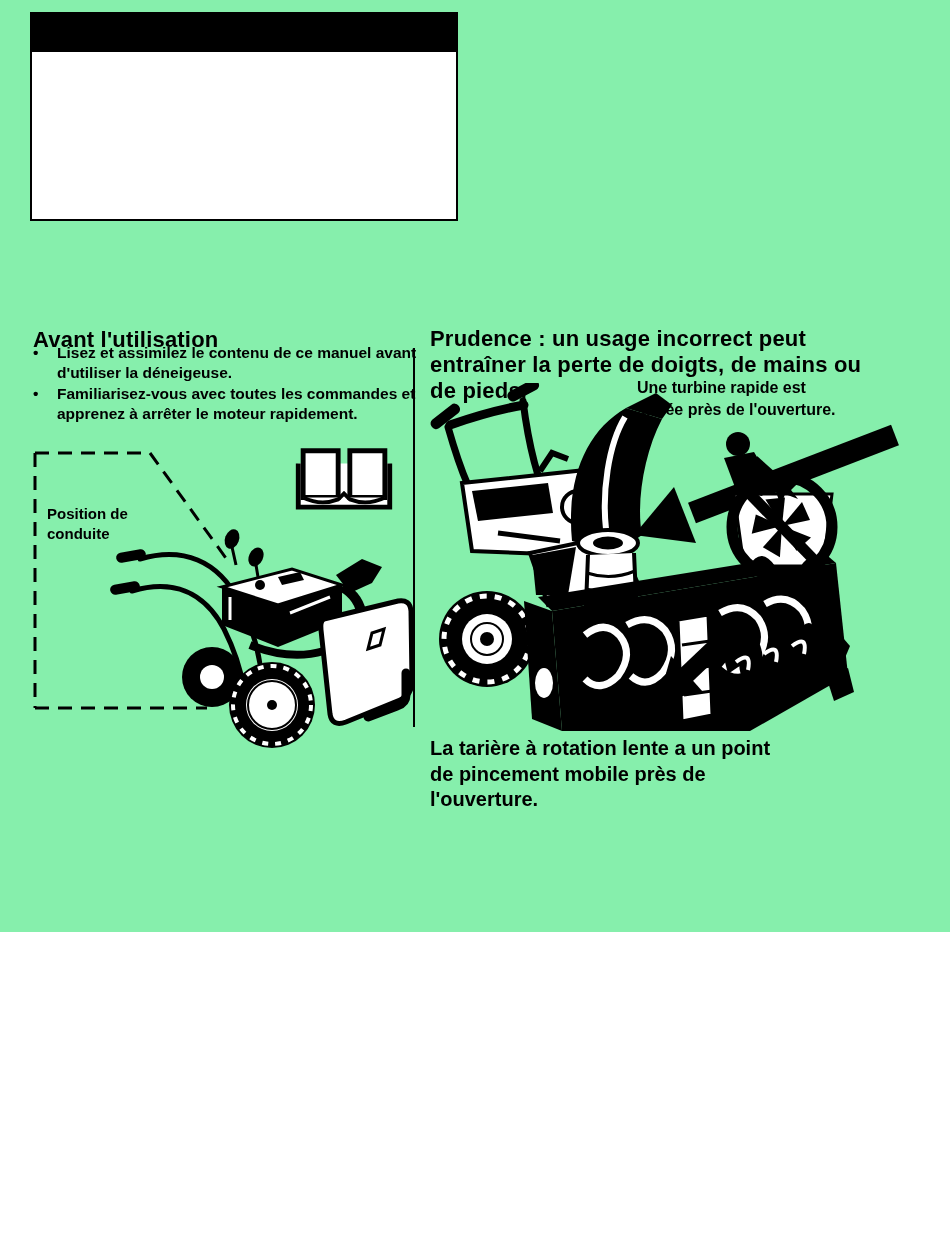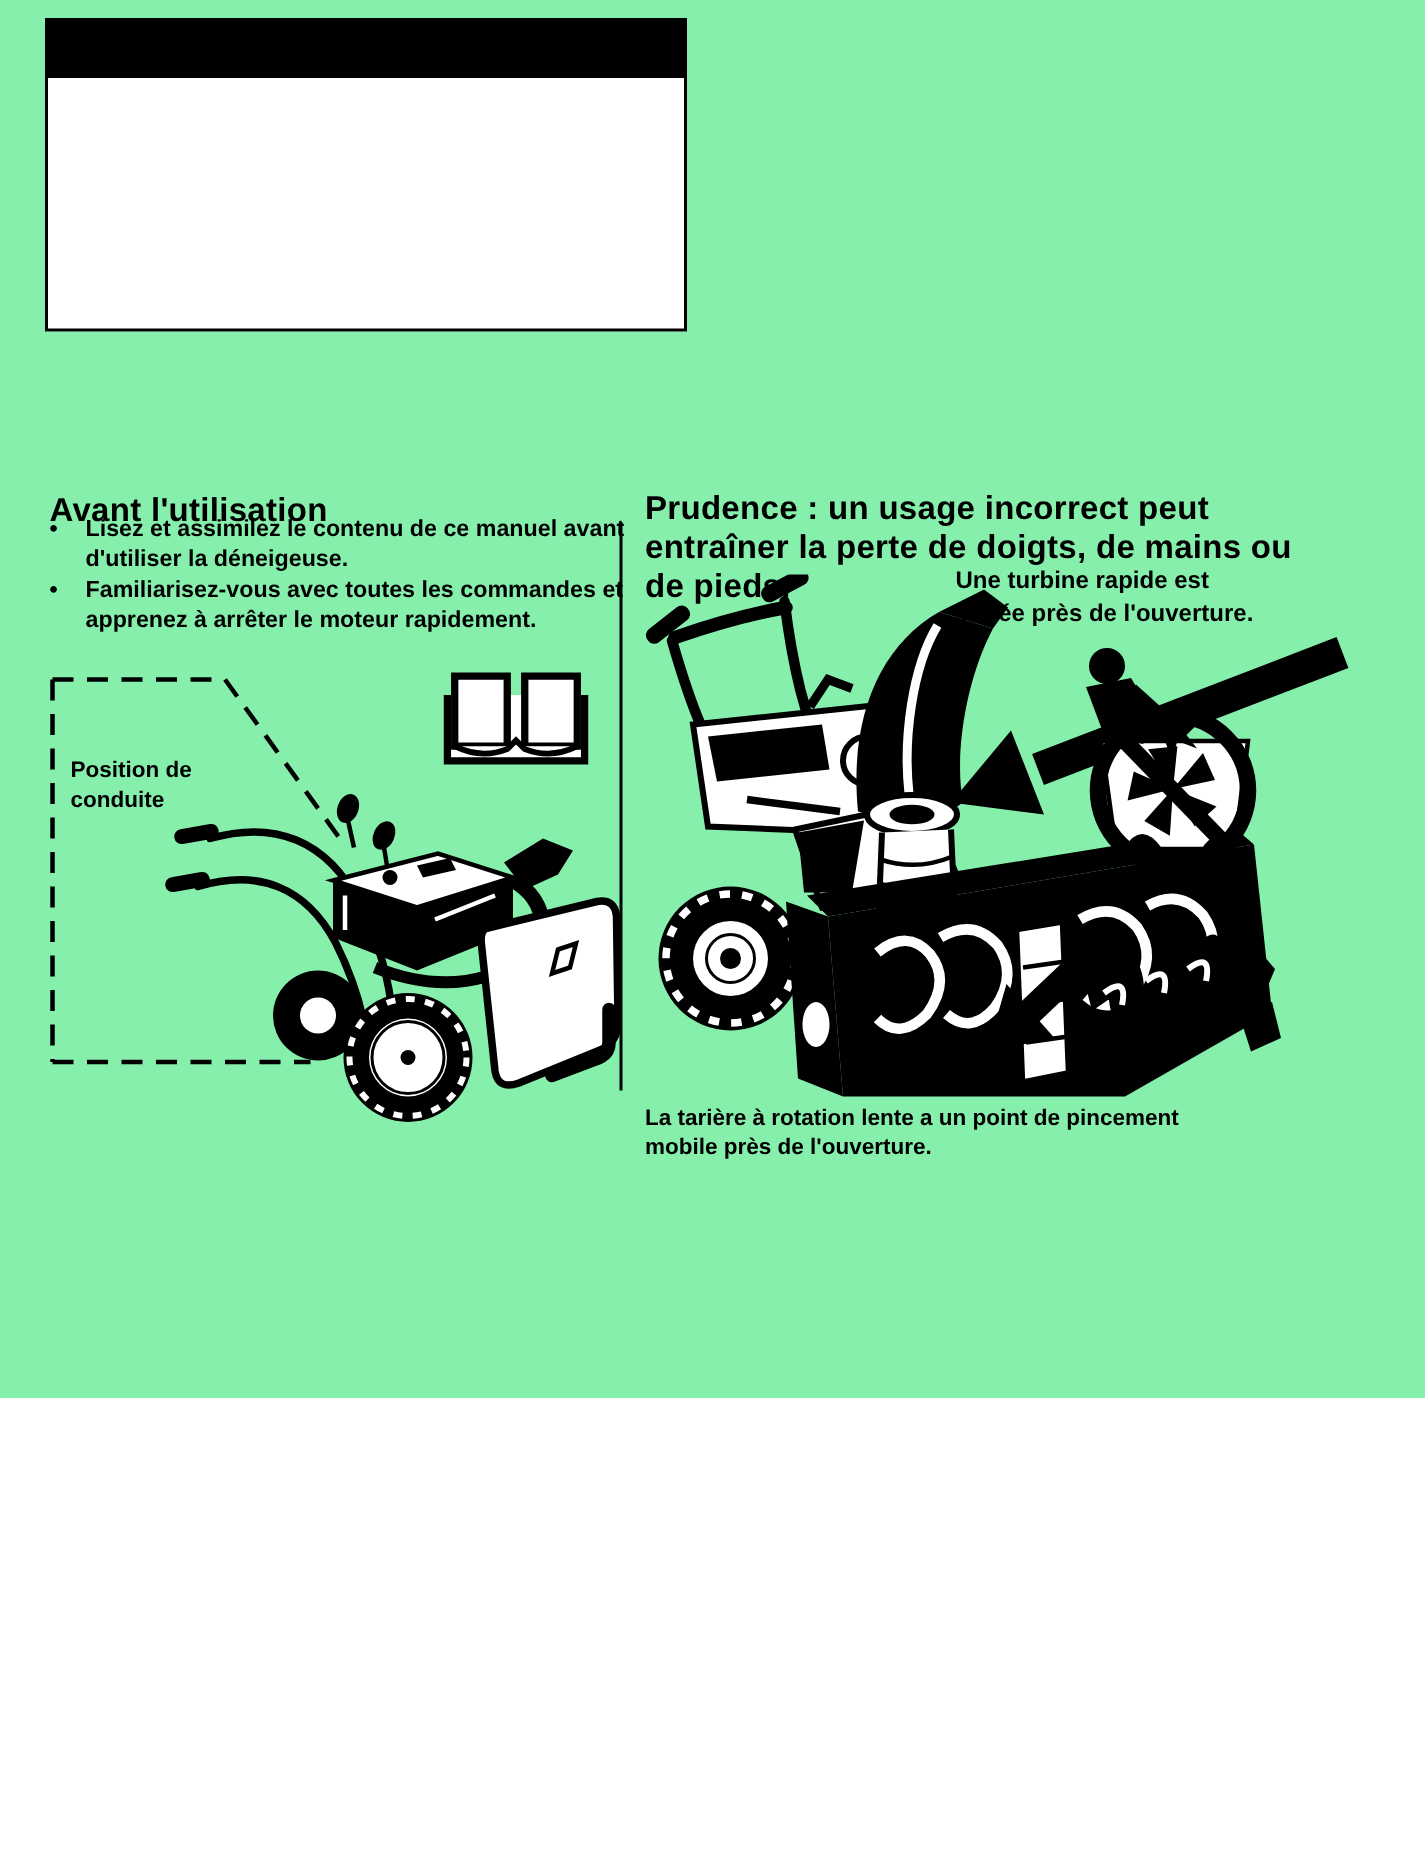--- a/index.html
+++ b/index.html
@@ -38,21 +38,21 @@
   .pos-label{
     position:absolute;left:47px;top:504px;width:122px;
     font-size:15px;font-weight:bold;line-height:1.3;
   }
   .turbine-note{
     position:absolute;left:637px;top:377px;width:202px;
     font-size:16px;font-weight:bold;line-height:1.35;
   }
   .caption{
     position:absolute;left:430px;top:736px;width:356px;
-    font-size:15px;font-weight:bold;line-height:1.28;margin:0;
+    font-size:20px;font-weight:bold;line-height:1.28;margin:0;
   }
   
   .divider{
     position:absolute;left:413px;top:348px;width:2px;height:379px;background:#000;
   }
   
   .svg-abs{position:absolute;}
   .footer-line{
     position:absolute;left:449px;top:1221px;width:52px;height:2px;background:#000;
   }

